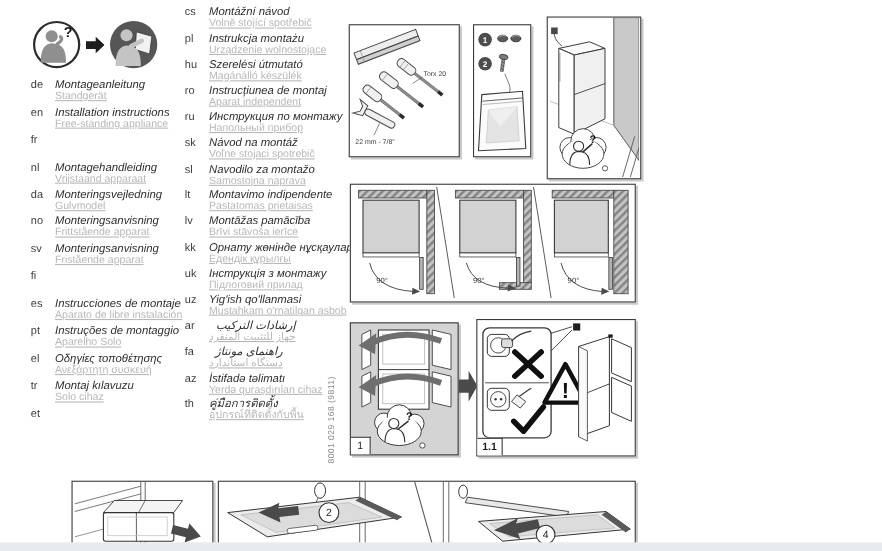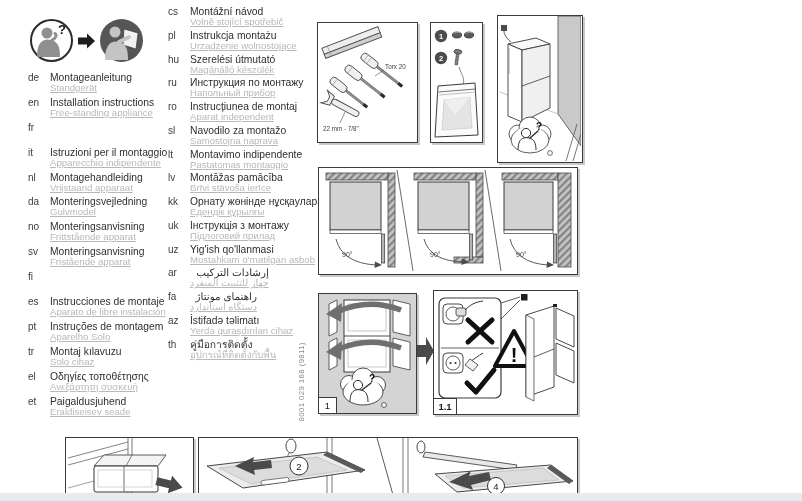--- a/index.html
+++ b/index.html
@@ -4,21 +4,21 @@
 <style>
   html,body{margin:0;padding:0;}
   body{width:802px;height:501px;background:#fff;font-family:"Liberation Sans",sans-serif;position:relative;overflow:hidden;}
   
   .lang-col{position:absolute;}
   .lang-entry{display:flex;align-items:flex-start;}
   .col1 .lang-entry{height:24.9px;}
   .col2 .lang-entry{height:23.75px;}
   .lang-code{width:22px;flex:0 0 22px;font-size:10px;color:#3c3c3c;line-height:11px;}
   .lang-text{display:flex;flex-direction:column;}
-  .lang-title{font-size:10.3px;color:#2e2e2e;line-height:11px;unicode-bidi:plaintext;white-space:nowrap;}
+  .lang-title{font-size:10.3px;color:#2e2e2e;line-height:11px;unicode-bidi:plaintext;white-space:nowrap;font-style:italic;}
   .lang-sub{font-size:9.6px;color:#b8b8b8;line-height:10.5px;unicode-bidi:plaintext;white-space:nowrap;text-decoration:underline;}
   
   .logo{position:absolute;left:30px;top:19px;display:flex;align-items:center;gap:5px;}
   .logo-circle{width:43px;height:43px;border-radius:50%;box-sizing:border-box;position:relative;}
   .logo-circle.outline{border:2.5px solid #2b2b2b;background:#fff;}
   .logo-circle.filled{background:#565656;}
   
   .dbox{position:absolute;border:1.4px solid #3a3a3a;background:#fff;box-sizing:border-box;box-shadow:2px 2px 0 #c9c9c9;}
   .dbox.gray{background:#d4d4d4;}
   .step-label{position:absolute;left:0;bottom:0;background:#fff;border-top:1.2px solid #3a3a3a;border-right:1.2px solid #3a3a3a;font-size:9.5px;color:#1c1c1c;display:flex;align-items:center;justify-content:center;z-index:2;}
@@ -72,27 +72,20 @@
       <span class="lang-text">
         <span class="lang-title">Installation instructions</span>
         <span class="lang-sub">Free-standing appliance</span>
       </span>
     </div>
 
     <div class="lang-entry">
       <span class="lang-code">fr</span>
     </div>
 
-    <div class="lang-entry">
-      <span class="lang-code">it</span>
-      <span class="lang-text">
-        <span class="lang-title">Istruzioni per il montaggio</span>
-        <span class="lang-sub">Apparecchio indipendente</span>
-      </span>
-    </div>
 
     <div class="lang-entry">
       <span class="lang-code">nl</span>
       <span class="lang-text">
         <span class="lang-title">Montagehandleiding</span>
         <span class="lang-sub">Vrijstaand apparaat</span>
       </span>
     </div>
 
     <div class="lang-entry">
@@ -127,47 +120,43 @@
       <span class="lang-code">es</span>
       <span class="lang-text">
         <span class="lang-title">Instrucciones de montaje</span>
         <span class="lang-sub">Aparato de libre instalación</span>
       </span>
     </div>
 
     <div class="lang-entry">
       <span class="lang-code">pt</span>
       <span class="lang-text">
-        <span class="lang-title">Instruções de montagem</span>
+        <span class="lang-title">Instruções de montaggio</span>
         <span class="lang-sub">Aparelho Solo</span>
+      </span>
+    </div>
+
+    <div class="lang-entry">
+      <span class="lang-code">el</span>
+      <span class="lang-text">
+        <span class="lang-title">Οδηγίες τοποθέτησης</span>
+        <span class="lang-sub">Ανεξάρτητη συσκευή</span>
       </span>
     </div>
 
     <div class="lang-entry">
       <span class="lang-code">tr</span>
       <span class="lang-text">
         <span class="lang-title">Montaj kılavuzu</span>
         <span class="lang-sub">Solo cihaz</span>
       </span>
     </div>
 
     <div class="lang-entry">
-      <span class="lang-code">el</span>
-      <span class="lang-text">
-        <span class="lang-title">Οδηγίες τοποθέτησης</span>
-        <span class="lang-sub">Ανεξάρτητη συσκευή</span>
-      </span>
-    </div>
-
-    <div class="lang-entry">
       <span class="lang-code">et</span>
-      <span class="lang-text">
-        <span class="lang-title">Paigaldusjuhend</span>
-        <span class="lang-sub">Eraldiseisev seade</span>
-      </span>
     </div>
   </div>
 
 <div class="lang-col col2" style="left:168px;top:6px;width:148px;">
 
     <div class="lang-entry">
       <span class="lang-code">cs</span>
       <span class="lang-text">
         <span class="lang-title">Montážní návod</span>
         <span class="lang-sub">Volně stojící spotřebič</span>
@@ -184,49 +173,56 @@
 
     <div class="lang-entry">
       <span class="lang-code">hu</span>
       <span class="lang-text">
         <span class="lang-title">Szerelési útmutató</span>
         <span class="lang-sub">Magánálló készülék</span>
       </span>
     </div>
 
     <div class="lang-entry">
+      <span class="lang-code">ro</span>
+      <span class="lang-text">
+        <span class="lang-title">Instrucțiunea de montaj</span>
+        <span class="lang-sub">Aparat independent</span>
+      </span>
+    </div>
+
+    <div class="lang-entry">
       <span class="lang-code">ru</span>
       <span class="lang-text">
         <span class="lang-title">Инструкция по монтажу</span>
         <span class="lang-sub">Напольный прибор</span>
       </span>
     </div>
 
     <div class="lang-entry">
-      <span class="lang-code">ro</span>
-      <span class="lang-text">
-        <span class="lang-title">Instrucțiunea de montaj</span>
-        <span class="lang-sub">Aparat independent</span>
-      </span>
-    </div>
-
+      <span class="lang-code">sk</span>
+      <span class="lang-text">
+        <span class="lang-title">Návod na montáž</span>
+        <span class="lang-sub">Voľne stojaci spotrebič</span>
+      </span>
+    </div>
 
     <div class="lang-entry">
       <span class="lang-code">sl</span>
       <span class="lang-text">
         <span class="lang-title">Navodilo za montažo</span>
         <span class="lang-sub">Samostojna naprava</span>
       </span>
     </div>
 
     <div class="lang-entry">
       <span class="lang-code">lt</span>
       <span class="lang-text">
         <span class="lang-title">Montavimo indipendente</span>
-        <span class="lang-sub">Pastatomas montaggio</span>
+        <span class="lang-sub">Pastatomas prietaisas</span>
       </span>
     </div>
 
     <div class="lang-entry">
       <span class="lang-code">lv</span>
       <span class="lang-text">
         <span class="lang-title">Montāžas pamācība</span>
         <span class="lang-sub">Brīvi stāvoša ierīce</span>
       </span>
     </div>

